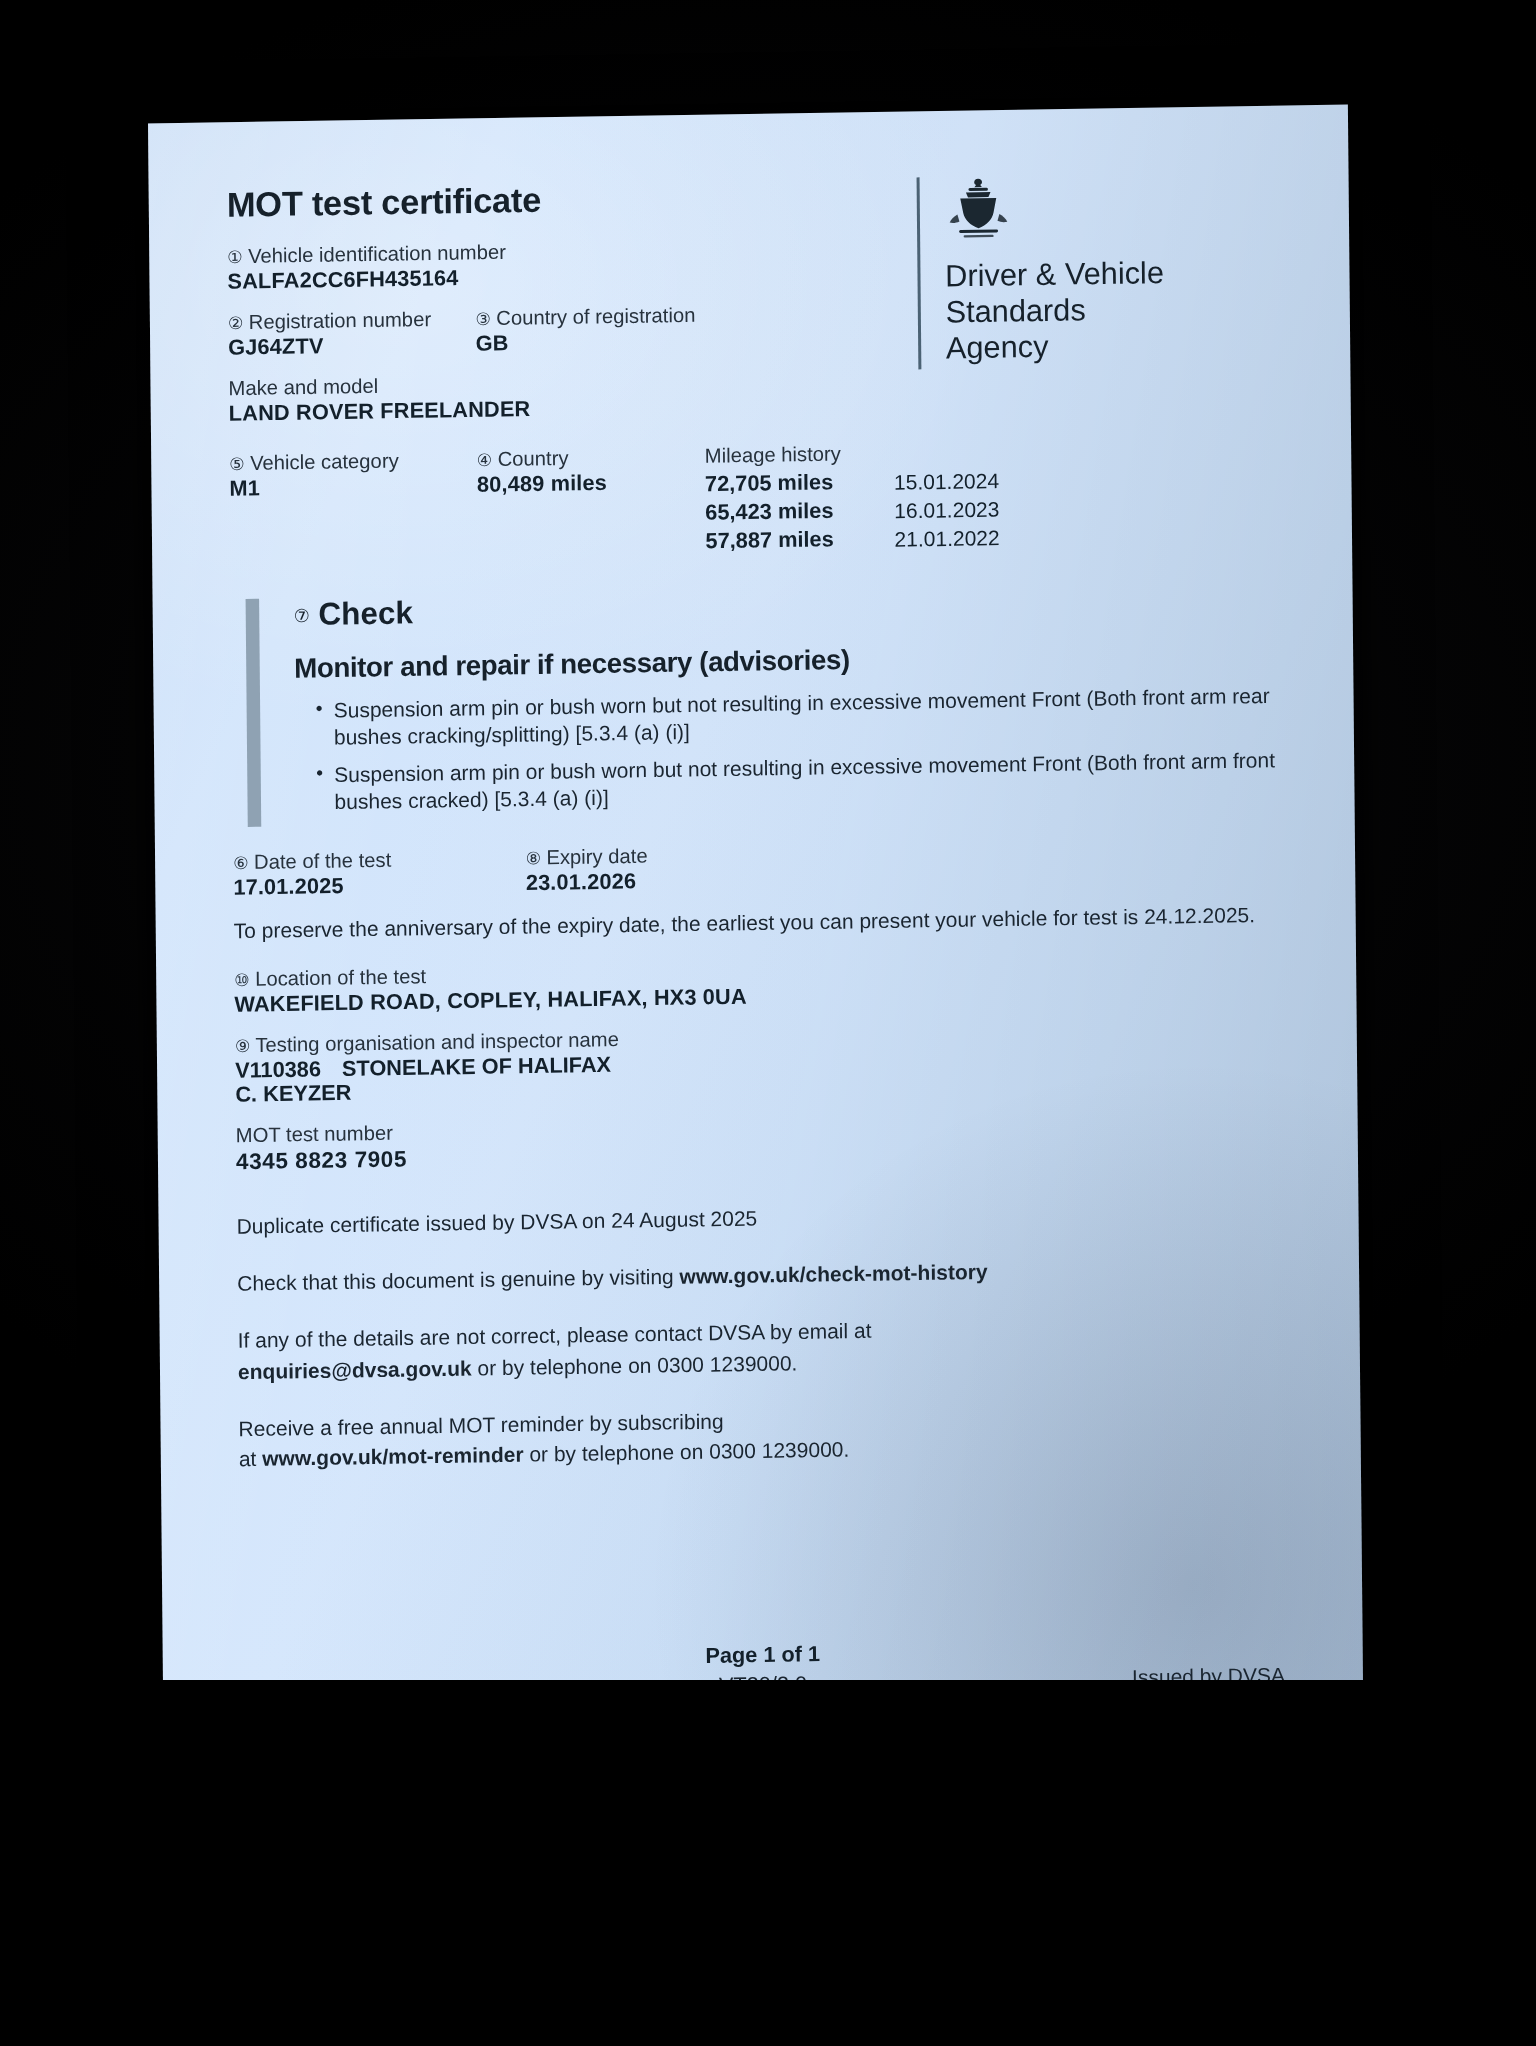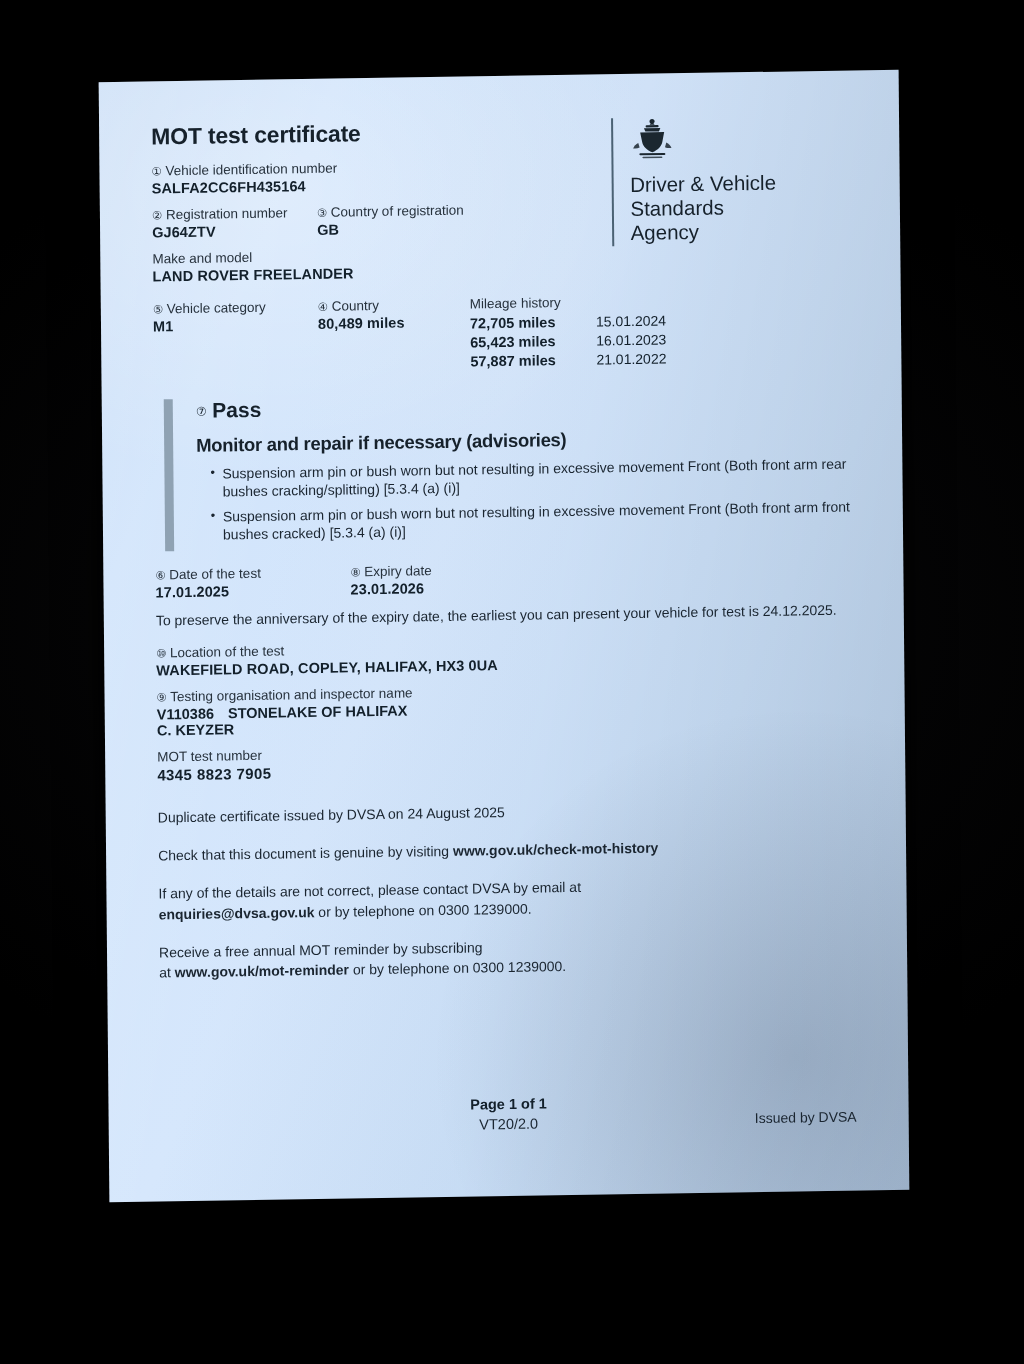--- a/index.html
+++ b/index.html
@@ -8,21 +8,21 @@
     background: #000000;
     width: 1024px;
     height: 1364px;
     overflow: hidden;
     font-family: "Liberation Sans", sans-serif;
   }
 
   #stage {
     position: relative;
     width: 1024px;
-    height: 1364px;
+    height: 1120px;
     background: radial-gradient(ellipse 900px 700px at 50% 45%, #0a0a0c 0%, #000000 78%);
     overflow: hidden;
   }
 
   
   #paper {
     position: absolute;
     left: 104px;
     top: 76px;
     width: 800px;
@@ -324,21 +324,21 @@
               </tr>
             </tbody>
           </table>
         </div>
       </div>
 
       <div class="pass-wrap">
         <div class="pass-bar"></div>
         <p class="pass-head">
           <span class="num">⑦</span>
-          <span>Pass</span>
+          <span>Check</span>
         </p>
         <p class="adv-head">Monitor and repair if necessary (advisories)</p>
         <ul class="advisories">
           <li>Suspension arm pin or bush worn but not resulting in excessive movement Front (Both front arm rear bushes cracking/splitting) [5.3.4 (a) (i)]</li>
           <li>Suspension arm pin or bush worn but not resulting in excessive movement Front (Both front arm front bushes cracked) [5.3.4 (a) (i)]</li>
         </ul>
       </div>
 
       <div class="dates-row">
         <div class="d1">

